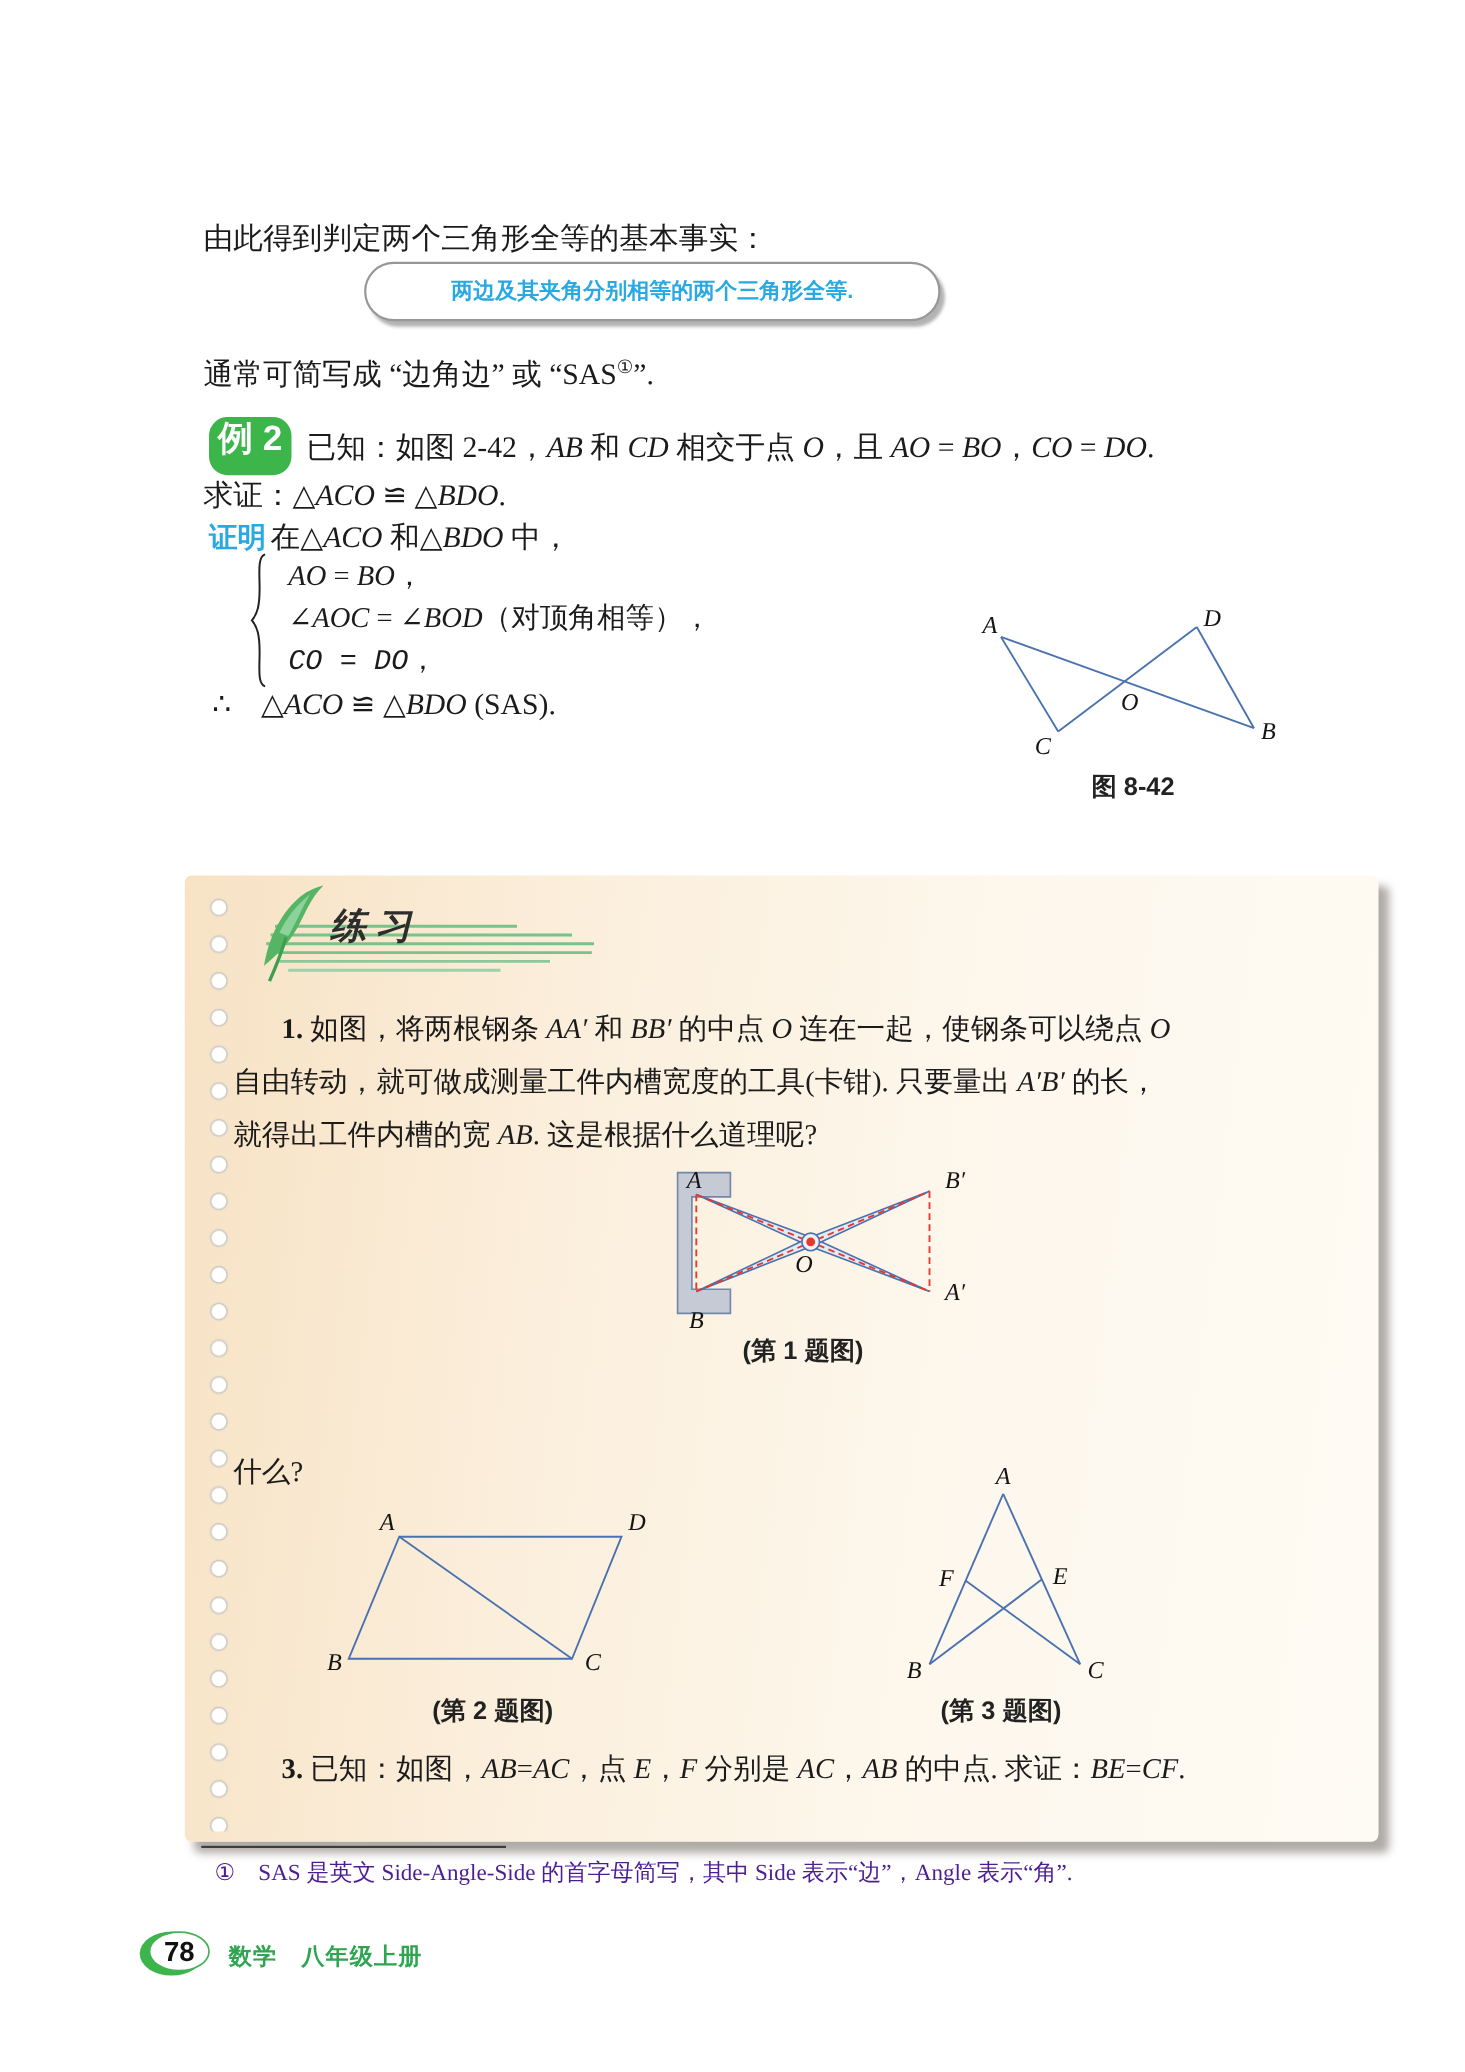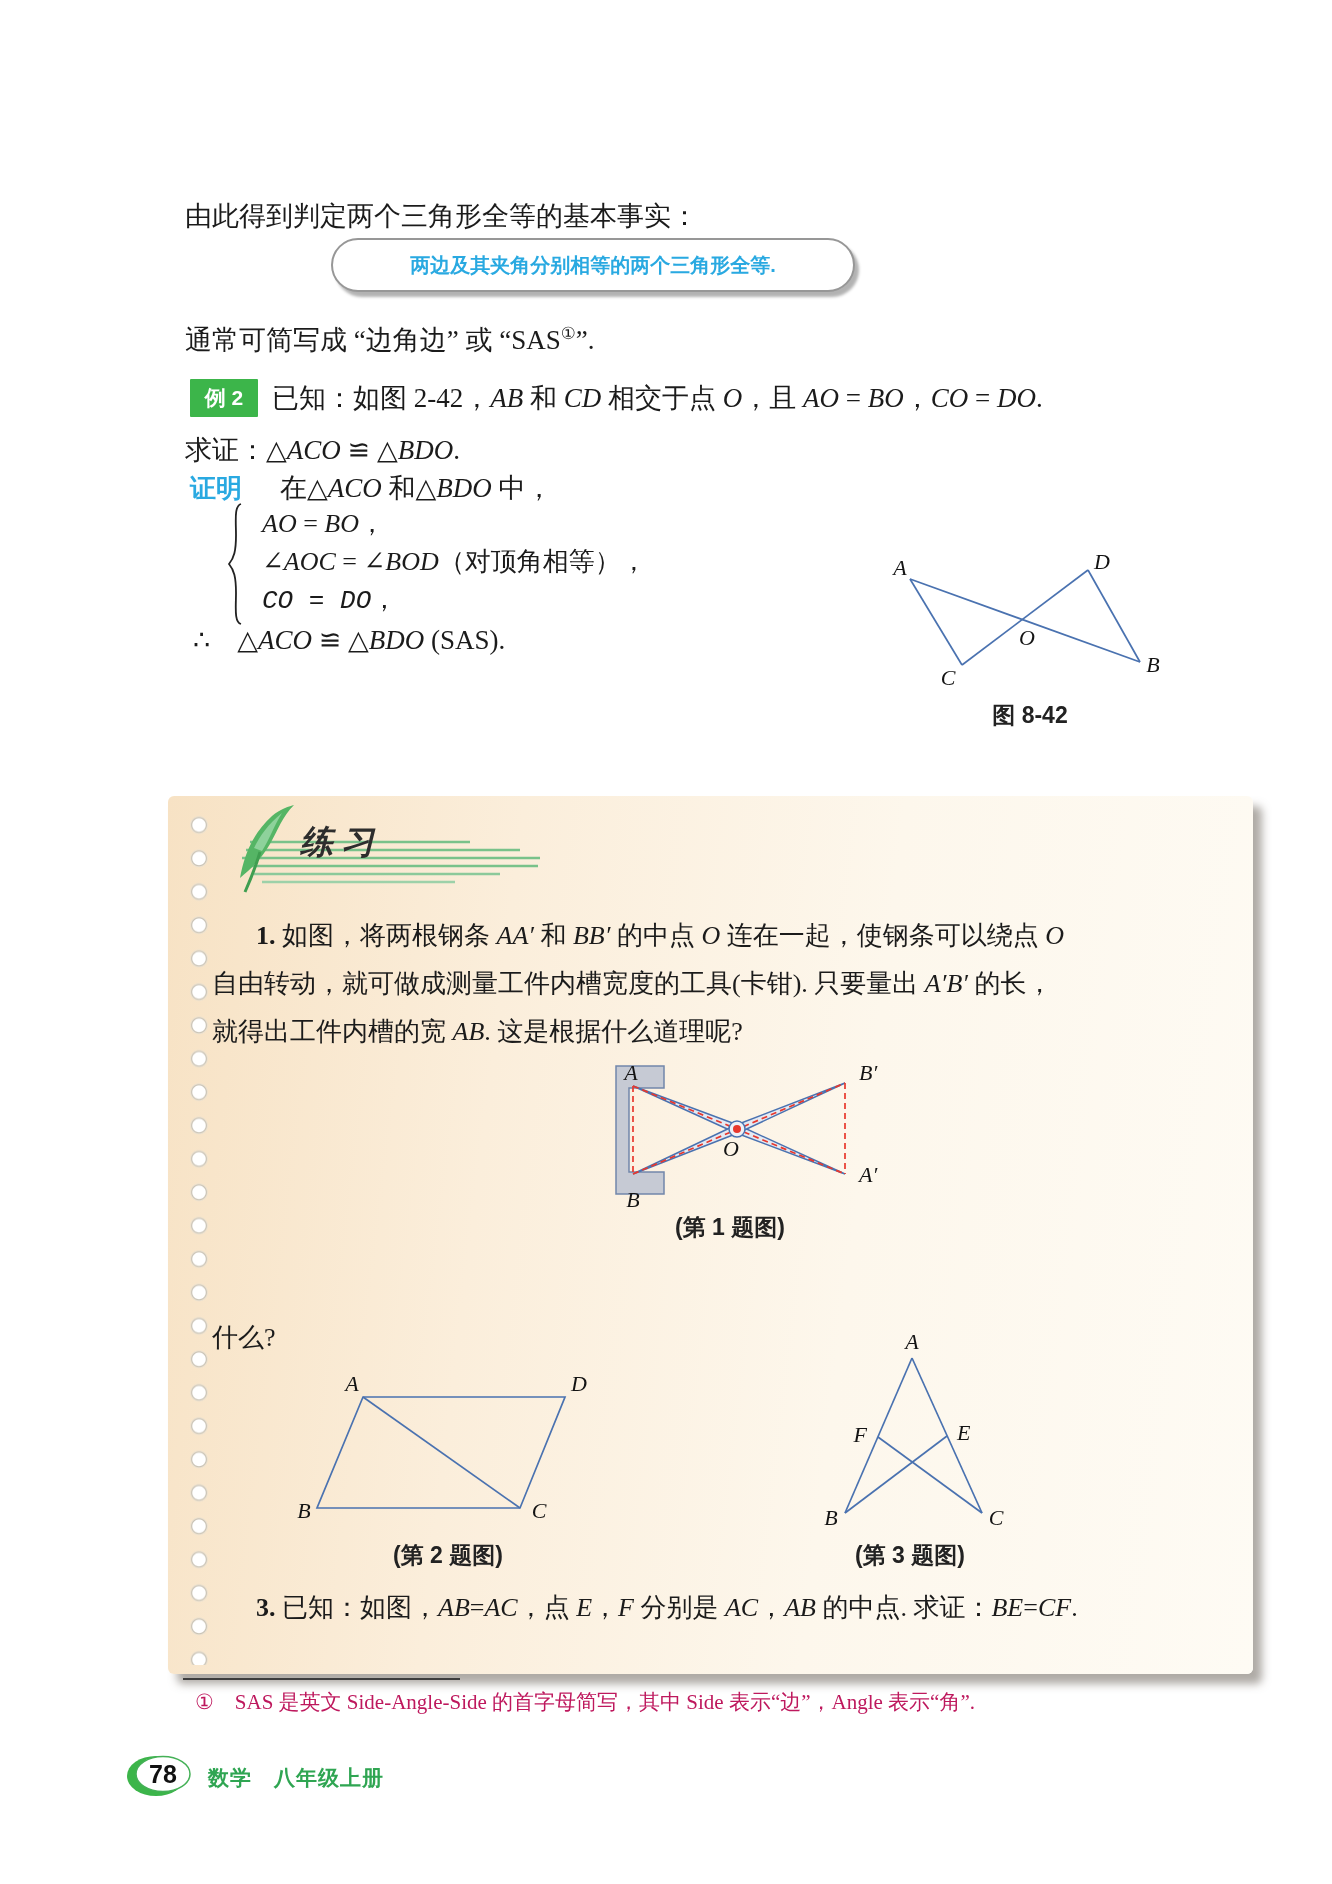--- a/index.html
+++ b/index.html
@@ -20,28 +20,28 @@
     left:331px; top:238px; width:524px; height:54px; box-sizing:border-box;
     border:2px solid #979797; border-radius:28px; background:#fff;
     box-shadow:4px 5px 3px rgba(0,0,0,0.30);
     text-align:center; line-height:50px;
   }
   .axiom-text {
     color:#29a9e1; font-weight:bold; font-size:20px;
     font-family:"Liberation Sans","DejaVu Sans",sans-serif;
   }
   .badge {
-    display:inline-block; min-width:68px; height:38px; line-height:38px;
-    text-align:center; background:#3cb54a; color:#ffffff; border-radius:1px;
+    display:inline-block; min-width:68px; height:53px; line-height:38px;
+    text-align:center; background:#3cb54a; color:#ffffff; border-radius:17px;
     font-family:"Liberation Sans","DejaVu Sans",sans-serif;
-    font-weight:bold; font-size:21px; padding:0 8px; box-sizing:border-box;
+    font-weight:bold; font-size:32px; padding:0 8px; box-sizing:border-box;
   }
   .example-row { display:flex; align-items:center; gap:14px; }
   .proof-label {
-    color:#29a9e1; font-weight:bold; font-size:26px; margin-right:38px;
+    color:#29a9e1; font-weight:bold; font-size:26px; margin-right:4px;
     font-family:"Liberation Sans","DejaVu Sans",sans-serif;
   }
   .panel {
     left:168px; top:796px; width:1085px; height:878px; border-radius:6px;
     background:linear-gradient(97deg,#f7e2c4 0%,#fbeedb 30%,#fdf7ec 62%,#fefbf4 100%);
     box-shadow:9px 10px 8px rgba(95,88,78,0.50);
   }
   .holes {
     left:188px; top:809px; width:22px; height:856px;
     background-image:radial-gradient(circle at 11px 16px,
@@ -49,21 +49,21 @@
     background-size:22px 33.4px; background-repeat:repeat-y;
   }
   .practice-title {
     font-size:33px; font-weight:bold; font-style:italic;
     letter-spacing:8px; color:#2d2d2d;
   }
   .fig-caption {
     font-family:"Liberation Sans","DejaVu Sans",sans-serif;
     font-weight:bold; font-size:23px; color:#222; text-align:center;
   }
-  .footnote { font-size:21px; color:#be185d; }
+  .footnote { font-size:21px; color:#4c1d95; }
   .divider { background:#3d3d3d; height:2px; }
   .footer-label {
     color:#2fa552; font-weight:bold; font-size:21px; letter-spacing:1px;
   }
   .svgfig text {
     font-family:"Liberation Serif","DejaVu Serif",serif;
     font-style:italic; font-size:22px; fill:#141414;
   }
   .fig-line { stroke:#4a72b0; stroke-width:1.7; fill:none; }
   .fig-red  { stroke:#e8382d; stroke-width:1.7; fill:none; stroke-dasharray:6 4; }

